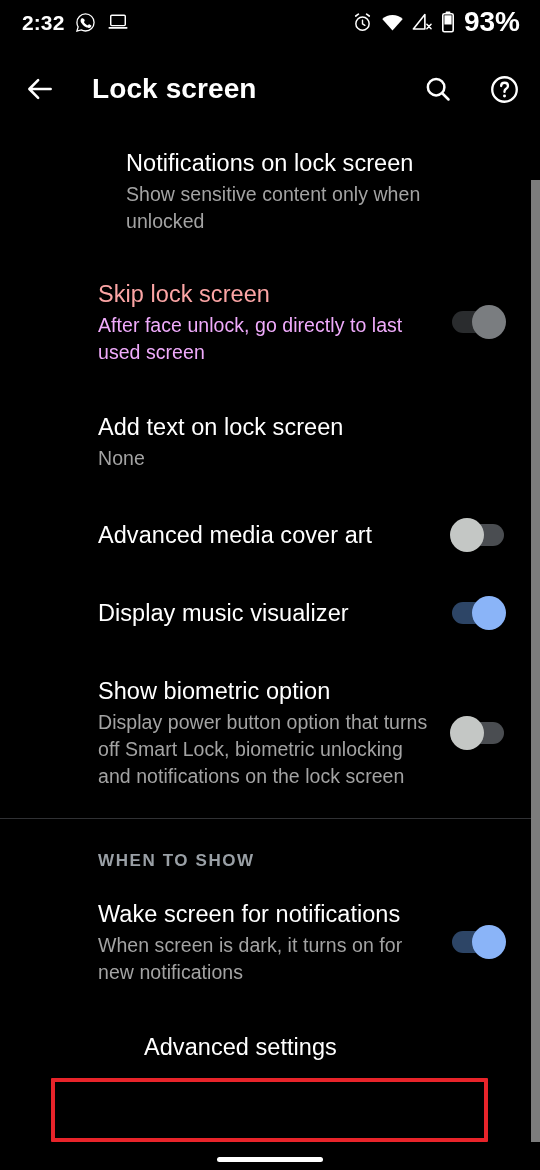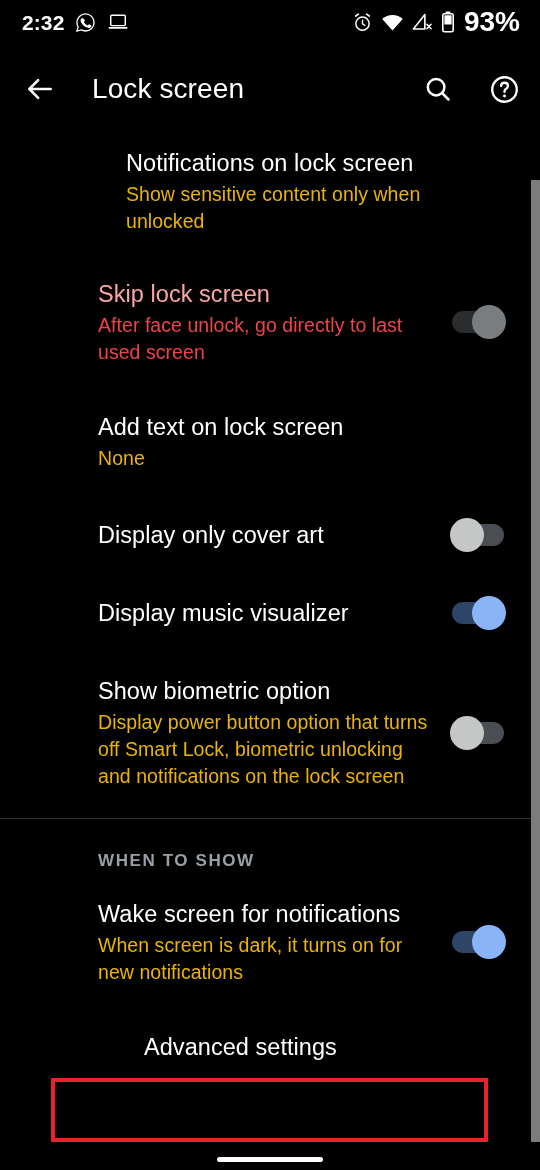--- a/index.html
+++ b/index.html
@@ -66,21 +66,21 @@
     width: 56px;
     height: 56px;
     margin-left: 12px;
     display: flex;
     align-items: center;
     justify-content: center;
     flex: none;
   }
   .app-title {
     font-size: 28px;
-    font-weight: 400;
+    font-weight: 700;
     letter-spacing: 0.1px;
     margin-left: 24px;
     flex: 1 1 auto;
     white-space: nowrap;
   }
   .bar-action {
     width: 56px;
     height: 56px;
     display: flex;
     align-items: center;
@@ -112,27 +112,27 @@
   .row-title {
     font-size: 23.5px;
     font-weight: 400;
     color: #ffffff;
     line-height: 1.28;
     letter-spacing: 0.05px;
   }
   .row-summary {
     font-size: 19.5px;
     font-weight: 400;
-    color: #eab308;
+    color: #a3a3a3;
     line-height: 1.38;
     margin-top: 3px;
     letter-spacing: 0.05px;
   }
   .row.disabled .row-title { color: #fca5a5; }
-  .row.disabled .row-summary { color: #ef4444; }
+  .row.disabled .row-summary { color: #f0abfc; }
 
   
   .switch {
     position: relative;
     width: 52px;
     height: 22px;
     flex: none;
     margin-right: 6px;
   }
   .switch .track {
@@ -303,21 +303,21 @@
 
   <div class="row" style="padding-top:22px;padding-bottom:24px;">
     <div class="row-texts">
       <div class="row-title">Add text on lock screen</div>
       <div class="row-summary">None</div>
     </div>
   </div>
 
   <div class="row" style="padding-top:24px;padding-bottom:24px;">
     <div class="row-texts">
-      <div class="row-title">Display only cover art</div>
+      <div class="row-title">Advanced media cover art</div>
     </div>
     <div class="switch">
       <div class="track"></div>
       <div class="thumb"></div>
     </div>
   </div>
 
   <div class="row" style="padding-top:24px;padding-bottom:24px;">
     <div class="row-texts">
       <div class="row-title">Display music visualizer</div>

